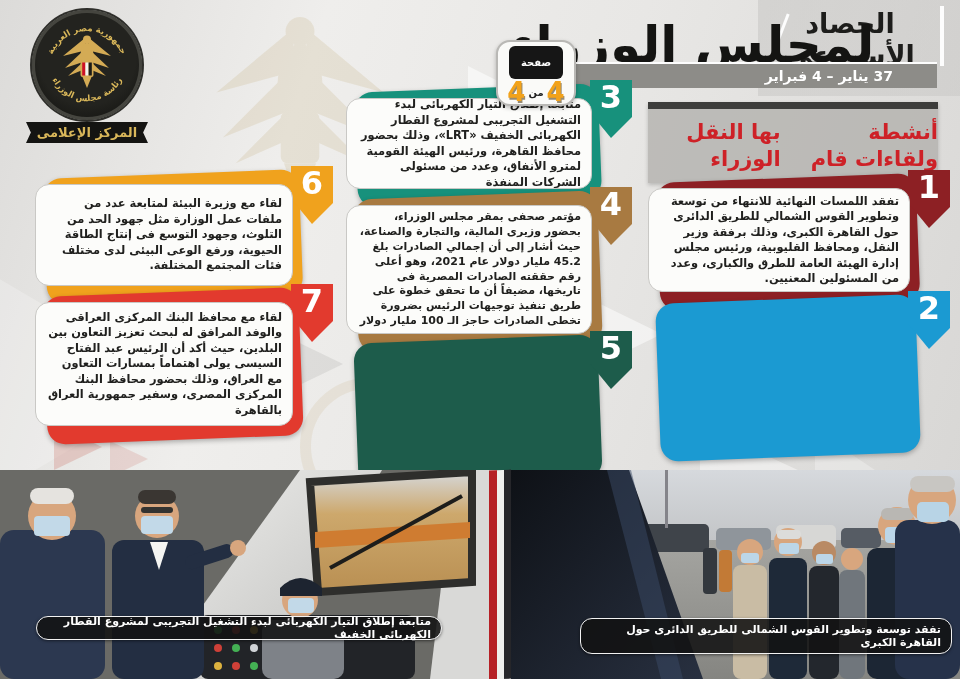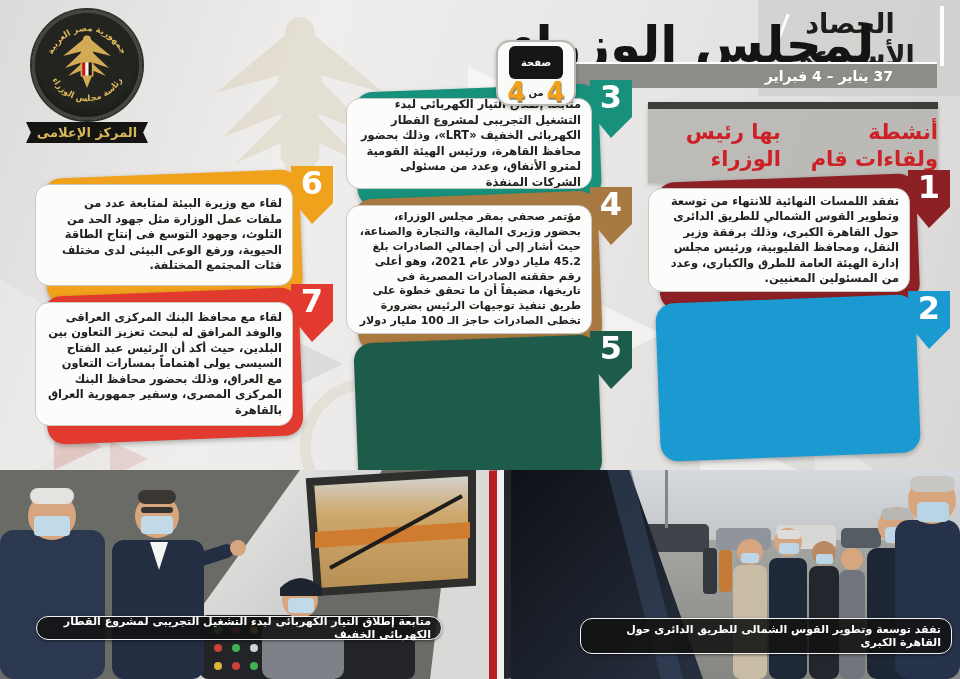--- a/index.html
+++ b/index.html
@@ -156,21 +156,21 @@
     <div class="badge-label">صفحة</div>
     <div class="badge-nums">
       <span class="badge-big">4</span>
       <span class="badge-small">من</span>
       <span class="badge-big">4</span>
     </div>
   </div>
 
   <div id="section-heading" style="color: rgb(206, 33, 39);">
     <div>أنشطة ولقاءات قام</div>
-    <div>بها رئيس الوزراء</div>
+    <div>بها النقل الوزراء</div>
   </div>
 
   <div class="item" id="item1">
     <div class="item-bg" style="background-color: rgb(141, 32, 36);"></div>
     <div class="item-tag" style="background-color: rgb(141, 32, 36);">
         <span class="item-num">1</span>
       </div>
     <div class="item-box">
         <p class="item-text">تفقد اللمسات النهائية للانتهاء من توسعة وتطوير القوس الشمالي للطريق الدائرى حول القاهرة الكبرى، وذلك برفقة وزير النقل، ومحافظ القليوبية، ورئيس مجلس إدارة الهيئة العامة للطرق والكبارى، وعدد من المسئولين المعنيين.</p>
       </div>

